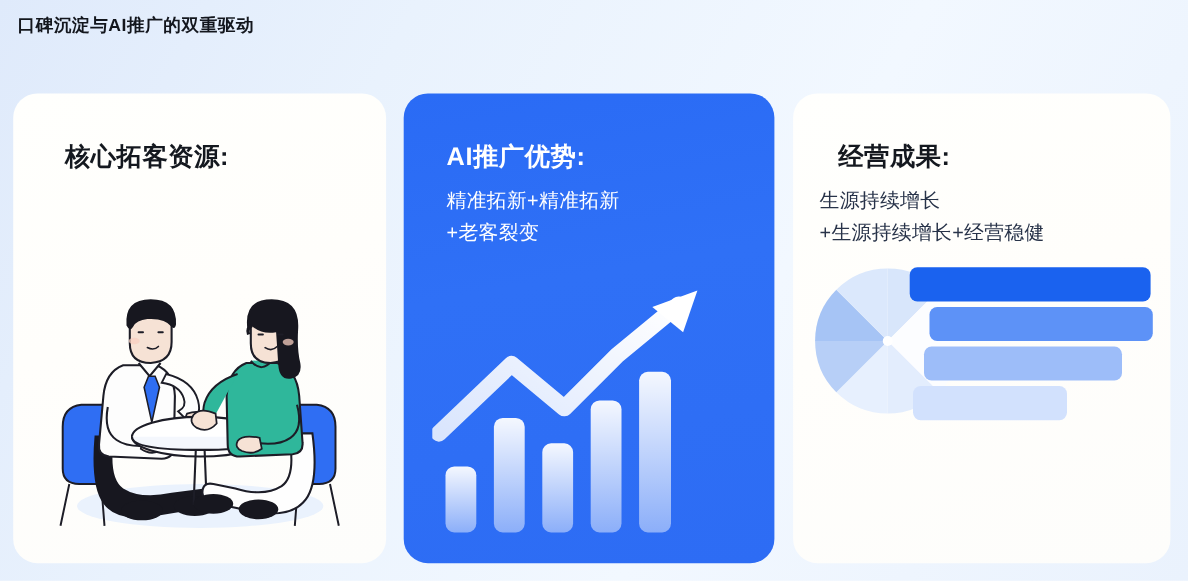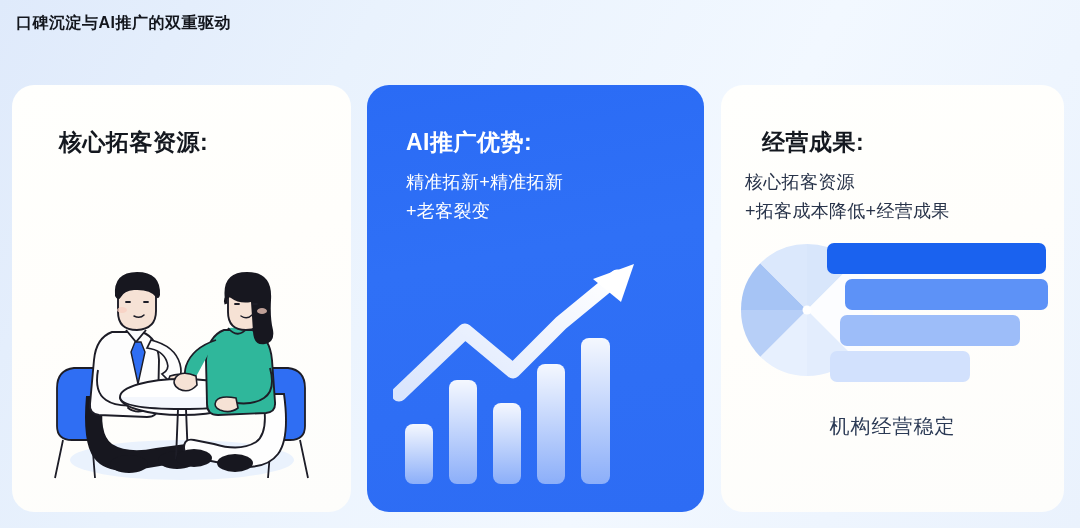--- a/index.html
+++ b/index.html
@@ -223,38 +223,37 @@
       <rect x="188" y="77" width="29" height="146" rx="8" fill="url(#barg)"></rect>
 
       <path d="M6 133 L72 70 L120 110 L168 62 L224 16" fill="none" stroke="url(#arrg)" stroke-width="15" stroke-linejoin="round" stroke-linecap="round"></path>
       <path d="M241 3 L200 18 L228 41 Z" fill="#ffffff"></path>
     </svg>
   </div>
 
   <div class="card card-light" id="card-3">
     <div class="card-heading">经营成果:</div>
     <div class="card-sub">
-      <div>核心拓客资源</div>
-      <div>+拓客成本降低+经营成果</div>
+      <div>生源持续增长</div>
+      <div>+生源持续增长+经营稳健</div>
     </div>
 
     <svg class="art3" viewBox="0 0 315 150">
 
       <path d="M72 75 L72 9 A66 66 0 0 1 118.7 28.3 Z" fill="#d8e6fb"></path>
       <path d="M72 75 L118.7 28.3 A66 66 0 0 1 138 75 Z" fill="#fcfdff"></path>
       <path d="M72 75 L138 75 A66 66 0 0 1 118.7 121.7 Z" fill="#fcfdff"></path>
       <path d="M72 75 L118.7 121.7 A66 66 0 0 1 72 141 Z" fill="#e3edfd"></path>
       <path d="M72 75 L72 141 A66 66 0 0 1 25.3 121.7 Z" fill="#e7f0fe"></path>
       <path d="M72 75 L25.3 121.7 A66 66 0 0 1 6 75 Z" fill="#b7cff7"></path>
       <path d="M72 75 L6 75 A66 66 0 0 1 25.3 28.3 Z" fill="#a6c4f5"></path>
       <path d="M72 75 L25.3 28.3 A66 66 0 0 1 72 9 Z" fill="#dbe8fc"></path>
       <circle cx="72" cy="75" r="4.5" fill="#ffffff"></circle>
 
       <rect x="92" y="8" width="219" height="31" rx="7" fill="#1a62ef"></rect>
       <rect x="110" y="44" width="203" height="31" rx="7" fill="#5d92f7"></rect>
       <rect x="105" y="80" width="180" height="31" rx="7" fill="#9dbdf9"></rect>
       <rect x="95" y="116" width="140" height="31" rx="7" fill="#d2e1fd"></rect>
     </svg>
 
-    <div class="card-caption">机构经营稳定</div>
   </div>
 
 </div>
 
 </body></html>

